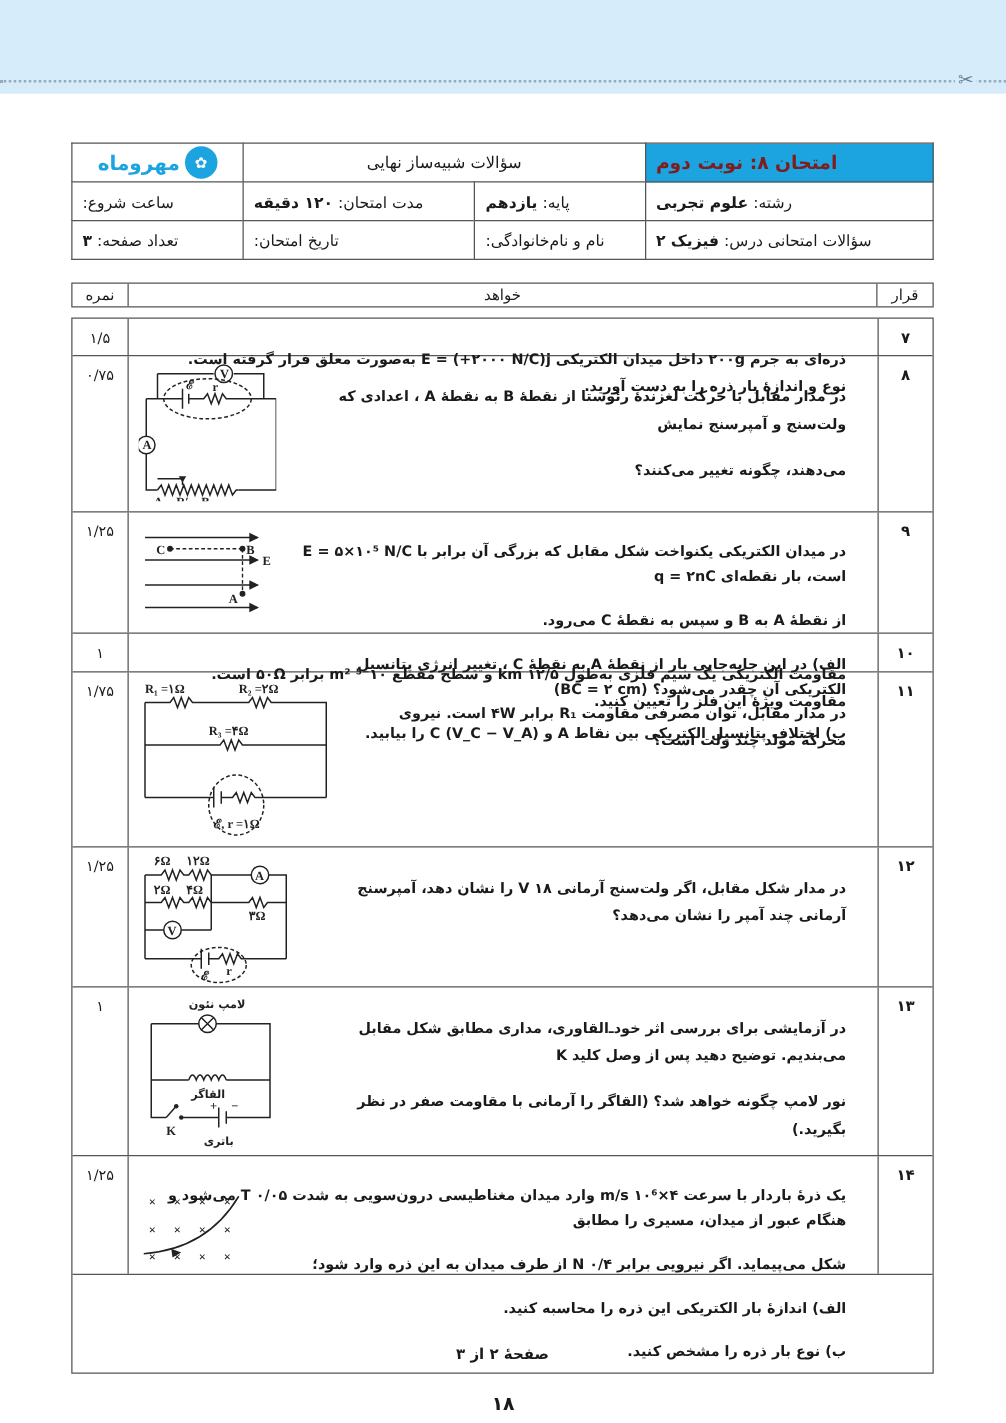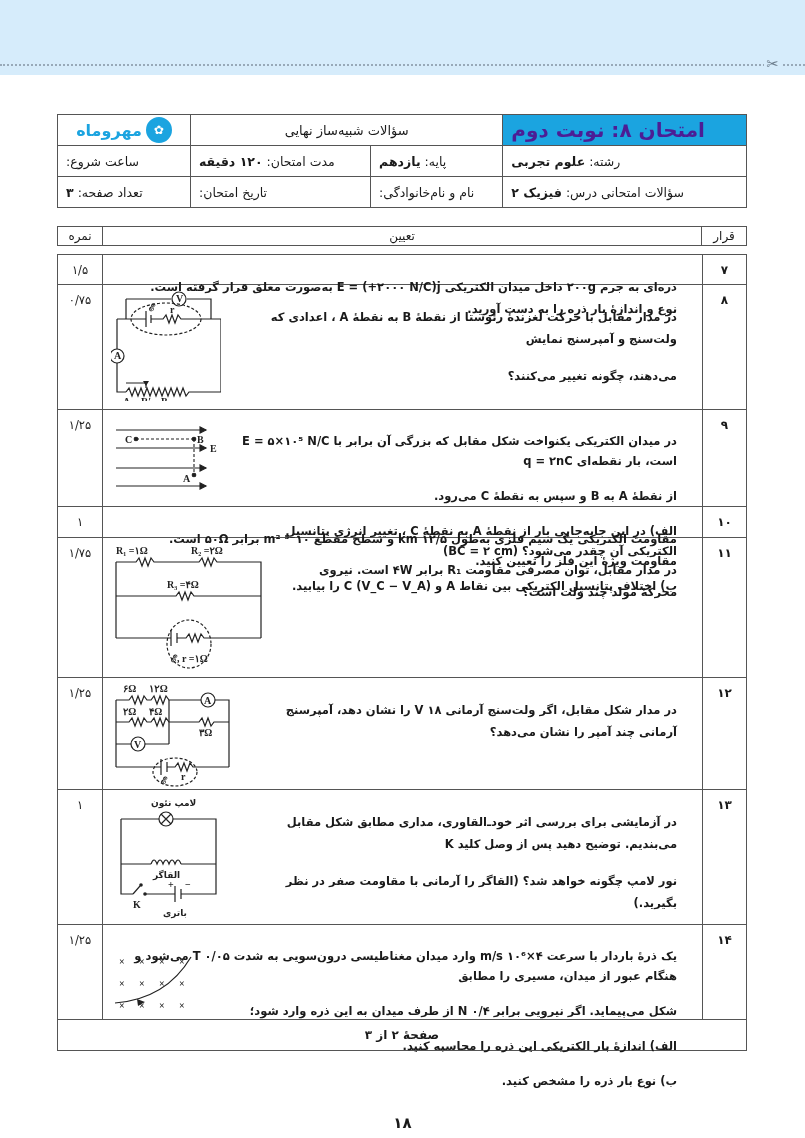--- a/index.html
+++ b/index.html
@@ -26,21 +26,21 @@
   .hdr {
     position: absolute; left: 57px; top: 114px; width: 690px;
     border-collapse: collapse; direction: rtl;
     font-size: 12.5px;
   }
   .hdr td {
     border: 1.5px solid #555; height: 30px; padding: 0 8px;
     text-align: left; vertical-align: middle; white-space: nowrap;
   }
   .hdr .exam-title {
-    background: #1ba4e0; color: #4c1d95; font-weight: bold; font-size: 20px;
+    background: #1ba4e0; color: #7f1d1d; font-weight: bold; font-size: 15px;
     padding-right: 4px;
   }
   .hdr .center { text-align: center; font-size: 13px; }
   .hdr b { font-weight: bold; }
   .logo {
     display: flex; align-items: center; justify-content: center; gap: 4px;
     color: #1ba4e0; font-weight: bold; font-size: 16px; direction: ltr;
   }
   .logo-mark {
     width: 22px; height: 22px; border-radius: 50%; border: 2px solid #1ba4e0;
@@ -80,21 +80,21 @@
   .qscore {
     width: 44px; text-align: center; font-size: 11.5px; padding-top: 8px;
     box-sizing: border-box;
   }
   .qbody p { margin: 15px; }
   .fig { position: absolute; left: 8px; top: 4px; direction: ltr; }
   .fig text { font-family: "Liberation Serif", serif; font-size: 10px; fill: #222; }
   .fig .fa { font-family: "DejaVu Sans", sans-serif; font-size: 9px; }
   .footer-row {
     height: 30px; display: flex; align-items: center; justify-content: center;
-    font-size: 12px; font-weight: bold;
+    font-size: 12px; font-weight: bold; margin-top: 48px;
   }
   .page-no {
     position: absolute; left: 0; width: 805px; top: 1114px; text-align: center;
     font-size: 15px; font-weight: bold;
   }
 </style>
 </head>
 <body>
 
 <div class="top-band"></div>
@@ -123,21 +123,21 @@
     <td><span>سؤالات امتحانی درس:</span> <b>فیزیک ۲</b></td>
     <td>نام و نام‌خانوادگی:</td>
     <td>تاریخ امتحان:</td>
     <td><span>تعداد صفحه:</span> <b>۳</b></td>
   </tr>
 </tbody>
   </table>
 
 <div class="colhead">
   <div class="c-rad">قرار</div>
-  <div class="c-q">تعیین</div>
+  <div class="c-q">خواهد</div>
   <div class="c-s">نمره</div>
 </div>
 
 <div class="qtable">
 
   <div class="qrow" style="height:30px">
     <div class="qnum">۷</div>
     <div class="qbody">
       <p>ذره‌ای به جرم ۲۰۰g داخل میدان الکتریکی E = (+۲۰۰۰ N/C)j به‌صورت معلق قرار گرفته است. نوع و اندازهٔ بار ذره را به دست آورید.</p>
     </div>

